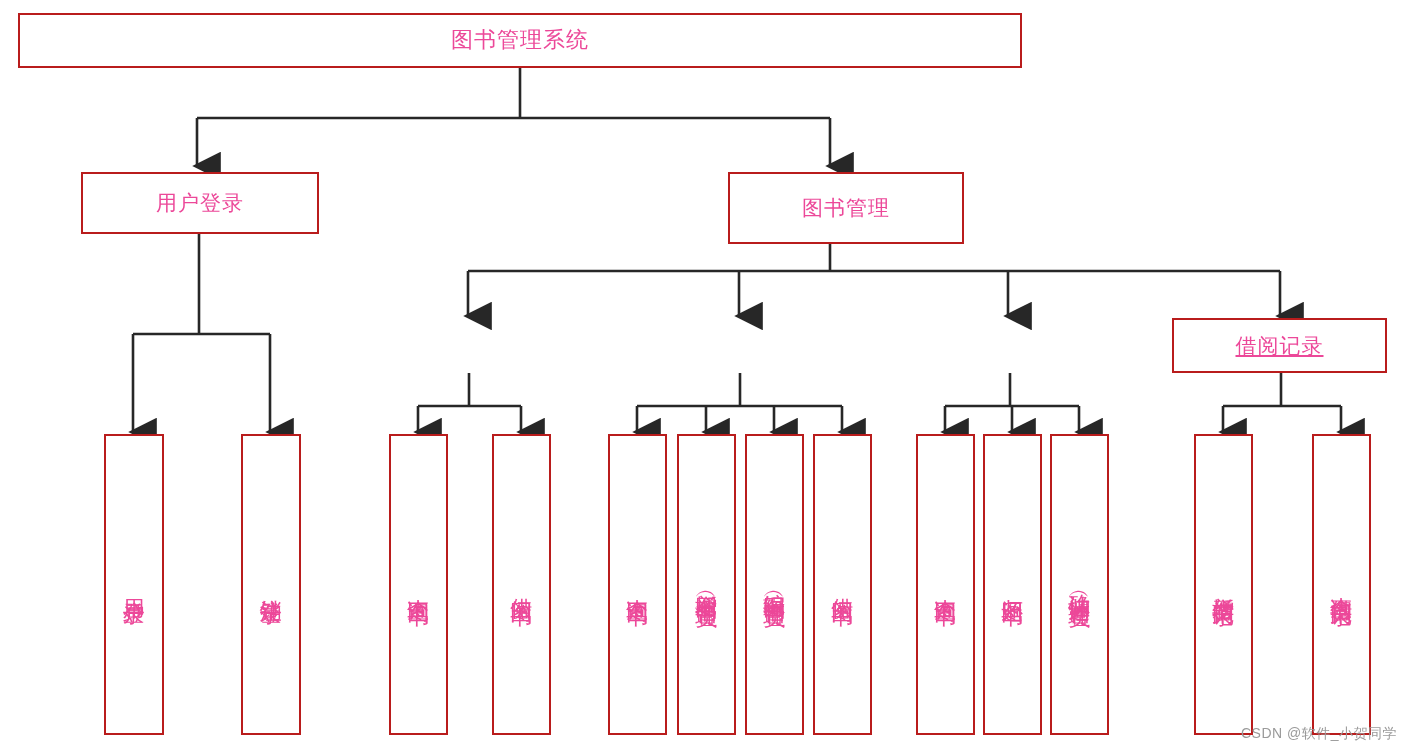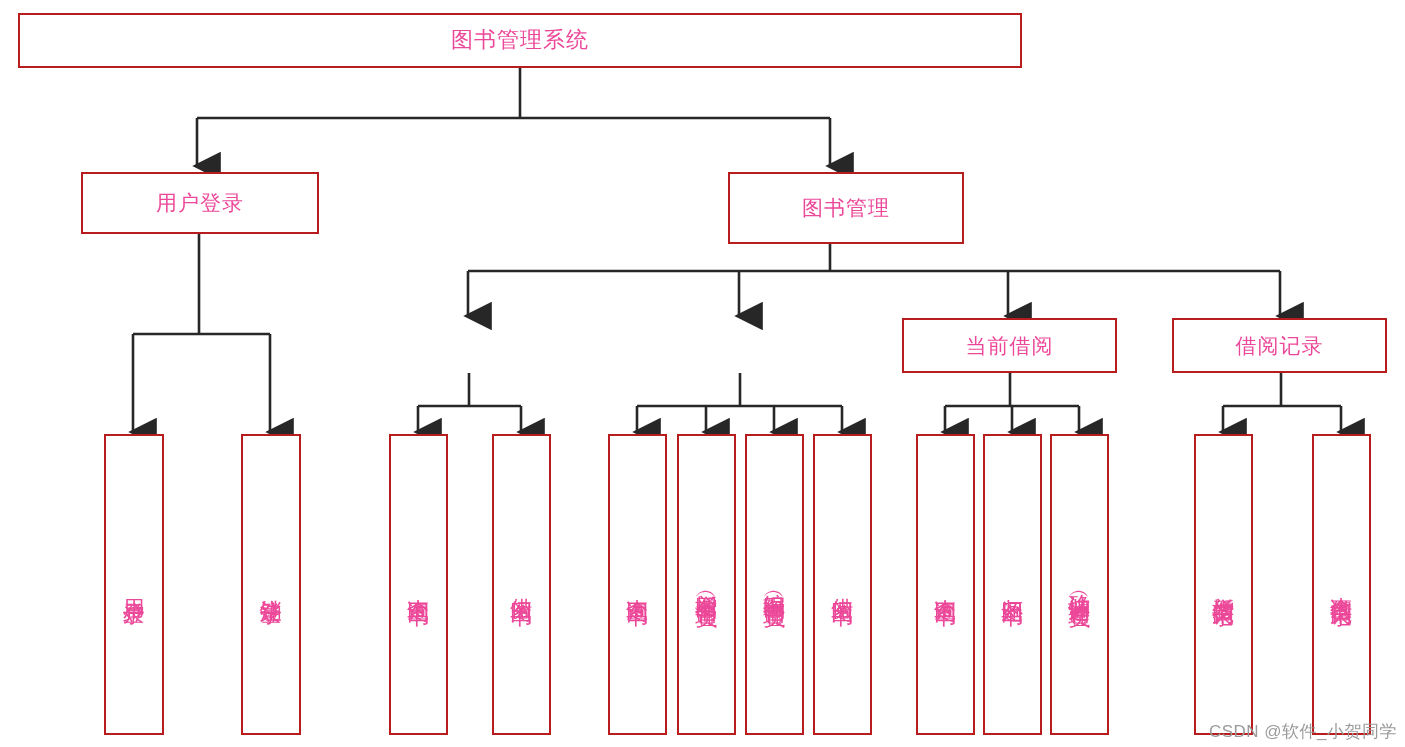--- a/index.html
+++ b/index.html
@@ -56,21 +56,21 @@
     display: block;
     white-space: nowrap;
   }
   #root-node {
     font-size: 22px;
   }
   #watermark {
     position: absolute;
     right: 8px;
     bottom: 4px;
-    font-size: 17px;
+    font-size: 14px;
     color: #9a9a9a;
     letter-spacing: 0.5px;
     white-space: nowrap;
   }
 </style>
 </head>
 <body>
 
 <div id="canvas">
 
@@ -125,23 +125,22 @@
   </svg>
 
   <div class="node horiz" id="root-node" style="left:18px; top:13px; width:1004px; height:55px;">图书管理系统</div>
 
   <div class="node horiz" style="left:81px; top:172px; width:238px; height:62px;">用户登录</div>
 
   <div class="node horiz" style="left:712px; top:172px; width:236px; height:72px;margin-left:16px;">图书管理</div>
 
 
 
-  <div class="node horiz" style="left:902px; top:318px; width:215px; height:55px;">当前借阅</div>
 
-  <div class="node horiz" style="left:1172px; top:318px; width:215px; height:55px;">借阅记录</div>
+  <div class="node horiz" style="left:1172px; top:318px; width:215px; height:55px;text-decoration:underline;">借阅记录</div>
 
   <div class="node vert" style="left:104px; top:434px; width:60px; height:301px;">
     <span>用户登录</span>
   </div>
 
   <div class="node vert" style="left:241px; top:434px; width:60px; height:301px;">
     <span>注销登录</span>
   </div>
 
   <div class="node vert" style="left:389px; top:434px; width:59px; height:301px;">

